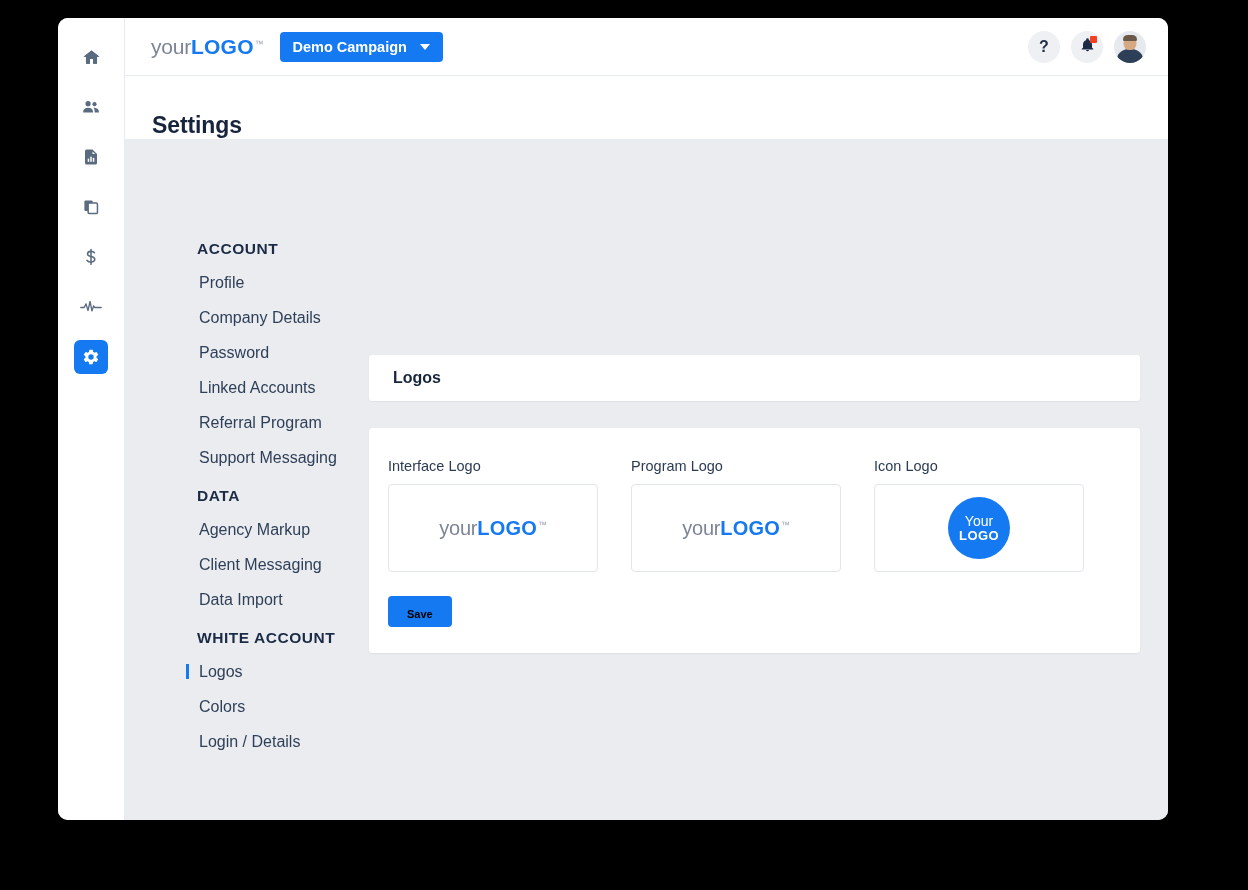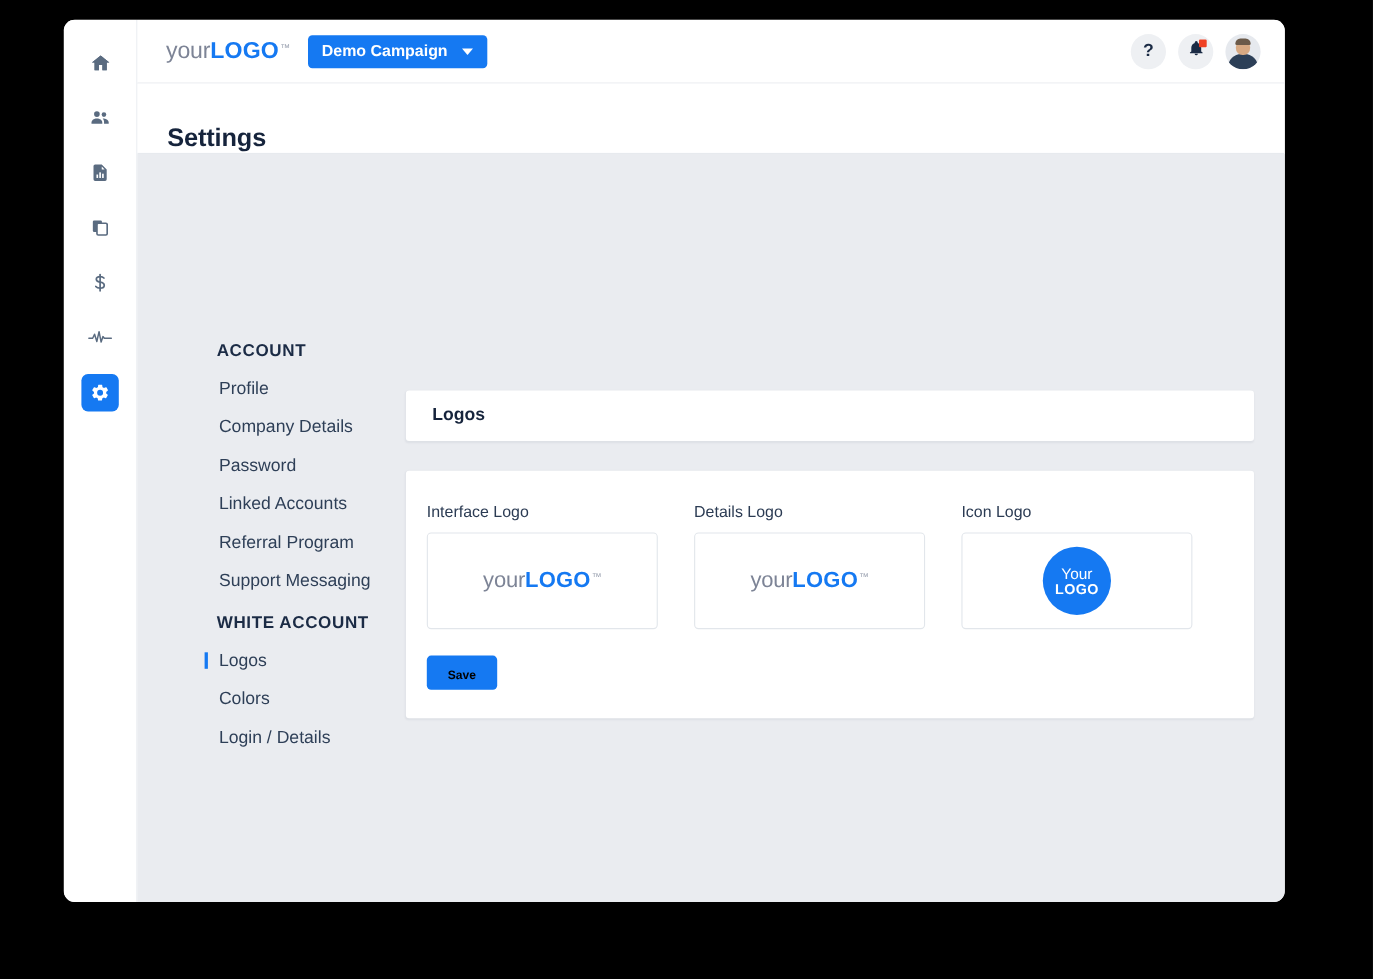--- a/index.html
+++ b/index.html
@@ -428,20 +428,26 @@
         <div class="nav-group">
           <div class="nav-group-title">ACCOUNT</div>
           <div class="nav-item">Profile</div>
           <div class="nav-item">Company Details</div>
           <div class="nav-item">Password</div>
           <div class="nav-item">Linked Accounts</div>
           <div class="nav-item">Referral Program</div>
           <div class="nav-item">Support Messaging</div>
         </div>
 
+        <div class="nav-group">
+          <div class="nav-group-title">DATA</div>
+          <div class="nav-item">Agency Markup</div>
+          <div class="nav-item">Client Messaging</div>
+          <div class="nav-item">Data Import</div>
+        </div>
 
         <div class="nav-group">
           <div class="nav-group-title">WHITE ACCOUNT</div>
           <div class="nav-item active">Logos</div>
           <div class="nav-item">Colors</div>
           <div class="nav-item">Login / Details</div>
         </div>
 
       </aside>
 
@@ -460,21 +466,21 @@
               <div class="logo-box">
                 <div class="brand-logo">
                   <span class="brand-your">your</span>
                     <span class="brand-logo-strong">LOGO</span>
                     <span class="brand-tm">™</span>
                 </div>
               </div>
             </div>
 
             <div class="logo-slot">
-              <div class="logo-slot-label">Details Logo</div>
+              <div class="logo-slot-label">Program Logo</div>
               <div class="logo-box">
                 <div class="brand-logo">
                   <span class="brand-your">your</span>
                     <span class="brand-logo-strong">LOGO</span>
                     <span class="brand-tm">™</span>
                 </div>
               </div>
             </div>
 
             <div class="logo-slot">

